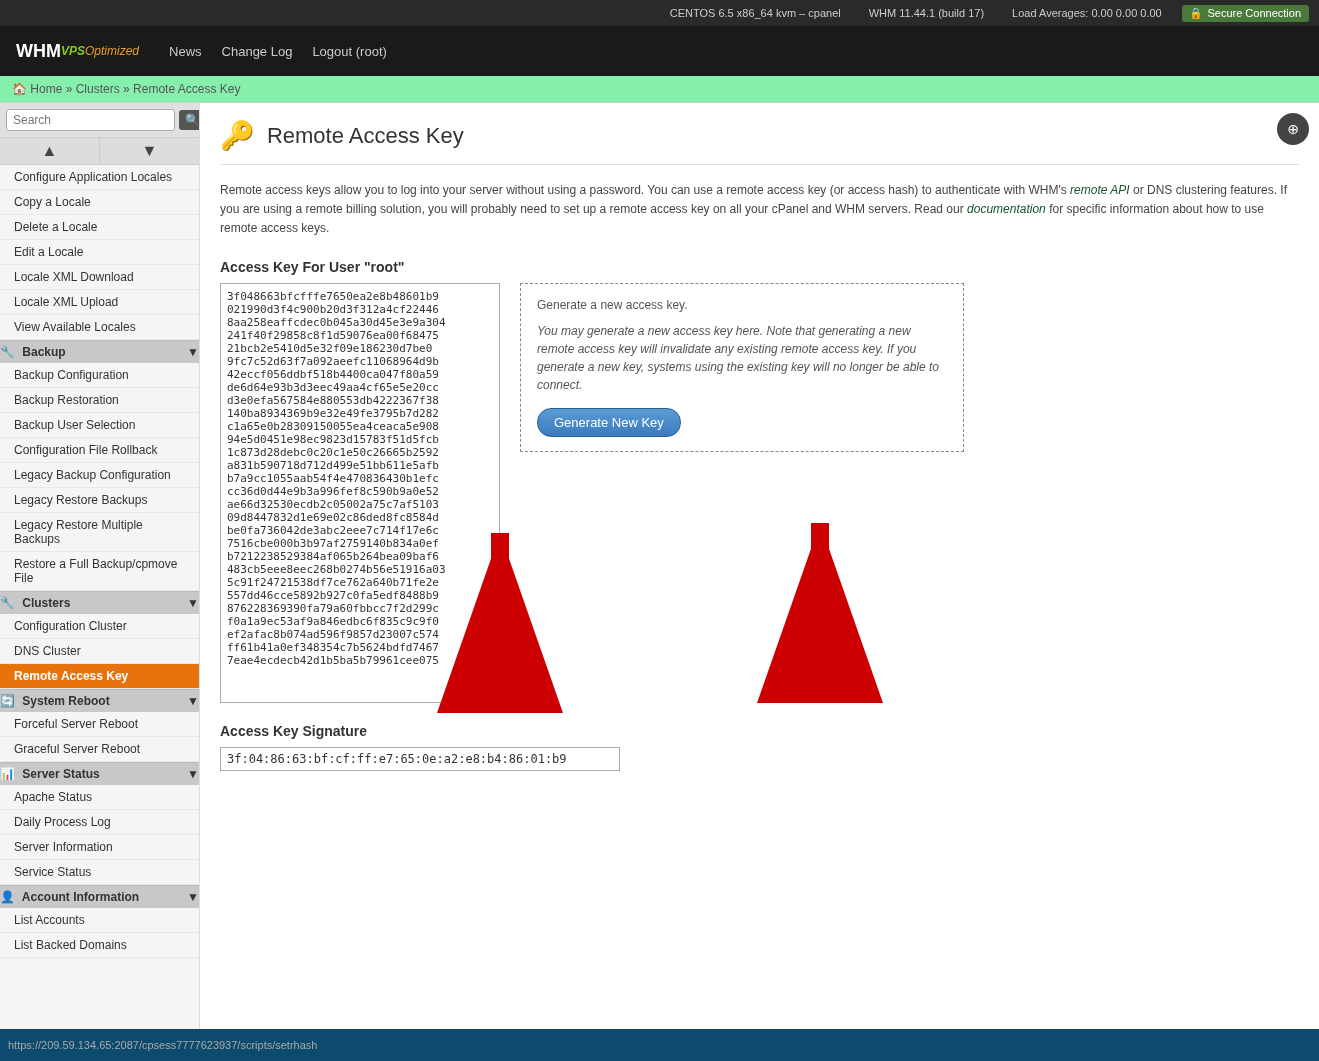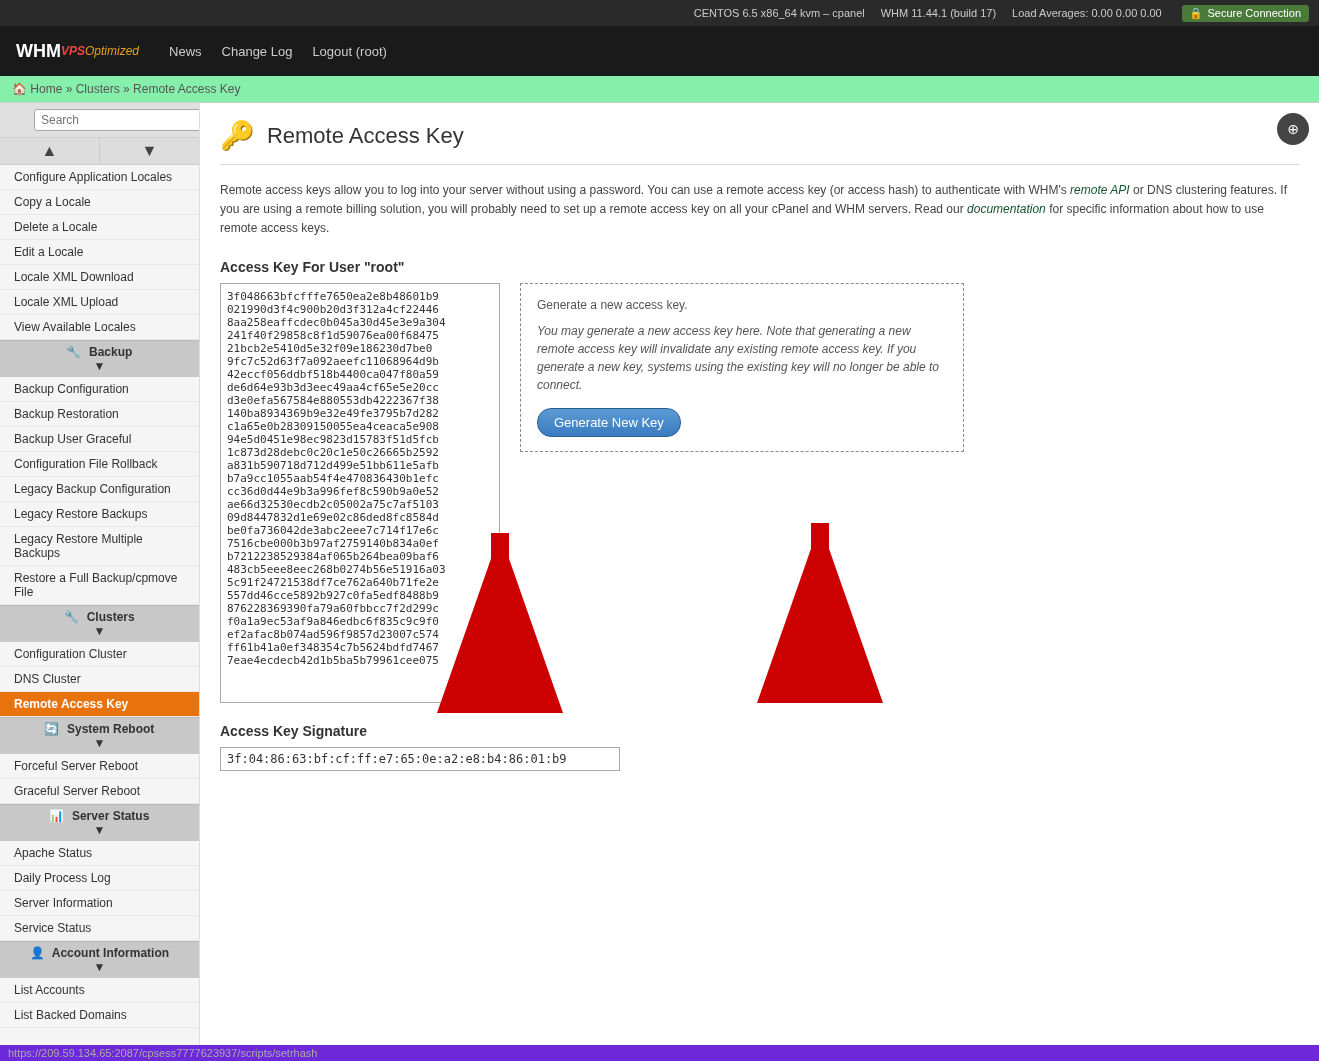--- a/index.html
+++ b/index.html
@@ -10,21 +10,21 @@
       background: #2a2a2a;
       color: #ccc;
       font-size: 11px;
       display: flex;
       align-items: center;
       justify-content: flex-end;
       padding: 4px 10px;
       gap: 20px;
       height: 26px;
     }
-    #topbar .server-info { display: flex; gap: 16px; text-align: center; }
+    #topbar .server-info { display: flex; gap: 28px; text-align: center; }
     #topbar .secure-conn {
       background: #4a7a3a;
       color: #fff;
       padding: 2px 8px;
       border-radius: 3px;
       font-size: 11px;
       display: flex; align-items: center; gap: 4px;
     }
 
     
@@ -34,21 +34,21 @@
       align-items: center;
       padding: 6px 16px;
       gap: 30px;
       height: 50px;
     }
     #logo {
       display: flex;
       align-items: center;
     }
     #logo .whm { color: #fff; font-size: 18px; font-weight: bold; }
-    #logo .vps { color: #ef4444; font-size: 12px; font-style: italic; font-weight: bold; }
+    #logo .vps { color: #84cc16; font-size: 12px; font-style: italic; font-weight: bold; }
     #logo .optimized { color: #e8a020; font-size: 12px; font-style: italic; }
     #header nav { display: flex; gap: 20px; }
     #header nav a {
       color: #ccc;
       text-decoration: none;
       font-size: 13px;
     }
 
     
     #breadcrumb-bar {
@@ -82,21 +82,20 @@
       align-items: center;
       gap: 4px;
     }
     #sidebar-search input {
       flex: 1;
       padding: 3px 6px;
       border: 1px solid #aaa;
       border-radius: 3px;
       font-size: 12px;
       background: #fff;
-      margin-left: 28px;
     }
     #sidebar-search button {
       background: #555;
       border: none;
       color: #fff;
       padding: 3px 6px;
       border-radius: 3px;
       cursor: pointer;
       font-size: 12px;
     }
@@ -120,21 +119,20 @@
       background: #c8c8c8;
       padding: 4px 0;
       font-size: 12px;
       font-weight: bold;
       color: #333;
       display: flex;
       align-items: center;
       justify-content: space-between;
       cursor: pointer;
       border-top: 1px solid #bbb;
-      flex-direction: column;
     }
     .sidebar-section-header .section-icon {
       margin-right: 4px;
     }
     .sidebar-item {
       padding: 5px 8px 5px 14px;
       font-size: 12px;
       color: #333;
       cursor: pointer;
       border-bottom: 1px solid #e8e8e8;
@@ -249,29 +247,29 @@
       padding: 4px 6px;
       font-size: 12px;
       font-family: monospace;
       border: 1px solid #aaa;
       background: #fff;
       color: #333;
     }
 
     
     #statusbar {
-      background: #6d28d9;
+      background: #0c4a6e;
       color: #aaa;
       font-size: 11px;
       padding: 2px 8px;
       position: fixed;
       bottom: 0;
       left: 0;
       right: 0;
-      height: 16px;
+      height: 32px;
       display: flex;
       align-items: center;
     }
 
     
     .help-icon-top {
       position: absolute;
       top: 10px;
       right: 10px;
       width: 32px;
@@ -342,21 +340,21 @@
     <div class="sidebar-item">Locale XML Download</div>
     <div class="sidebar-item">Locale XML Upload</div>
     <div class="sidebar-item">View Available Locales</div>
 
     <div class="sidebar-section-header">
       <span><span class="section-icon">🔧</span> Backup</span>
       <span>▼</span>
     </div>
     <div class="sidebar-item">Backup Configuration</div>
     <div class="sidebar-item">Backup Restoration</div>
-    <div class="sidebar-item">Backup User Graceful</div>
+    <div class="sidebar-item">Backup User Selection</div>
     <div class="sidebar-item">Configuration File Rollback</div>
     <div class="sidebar-item">Legacy Backup Configuration</div>
     <div class="sidebar-item">Legacy Restore Backups</div>
     <div class="sidebar-item">Legacy Restore Multiple Backups</div>
     <div class="sidebar-item">Restore a Full Backup/cpmove File</div>
 
     <div class="sidebar-section-header">
       <span><span class="section-icon">🔧</span> Clusters</span>
       <span>▼</span>
     </div>

